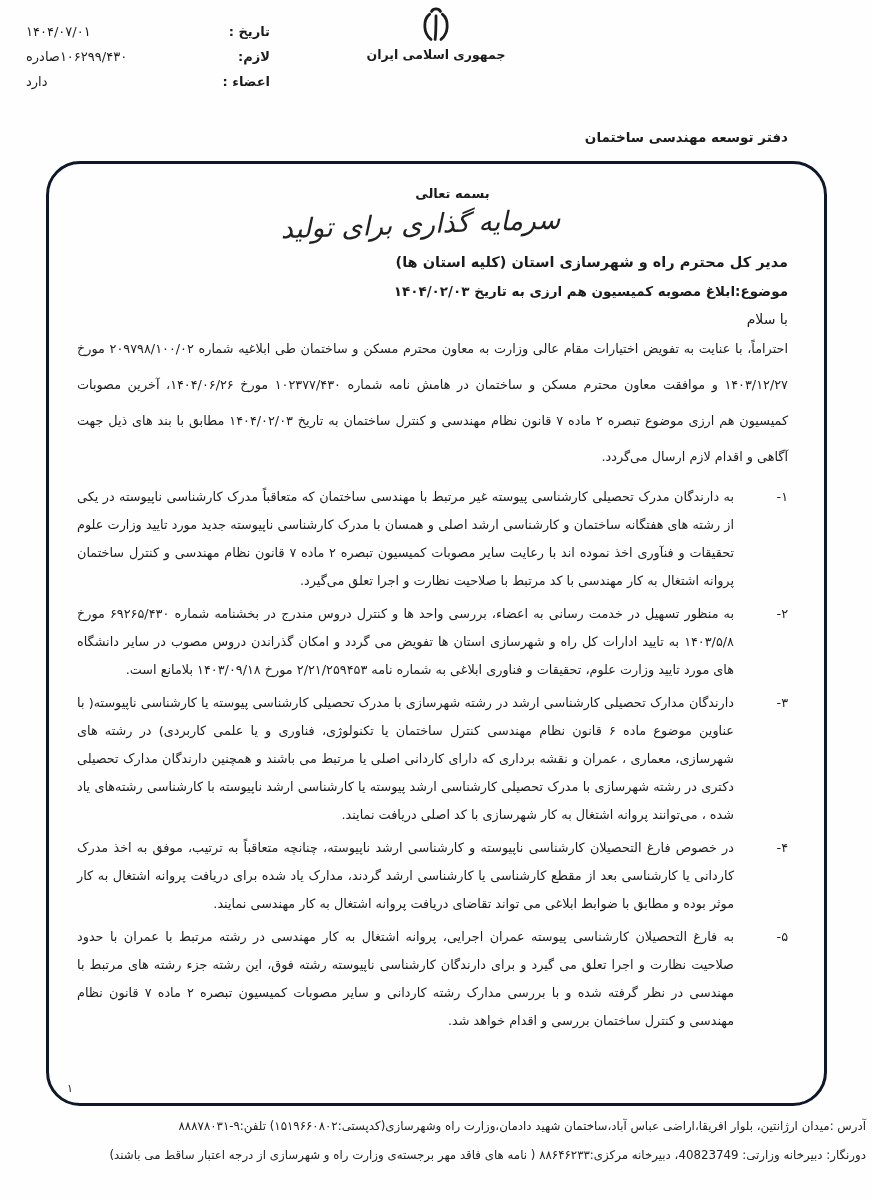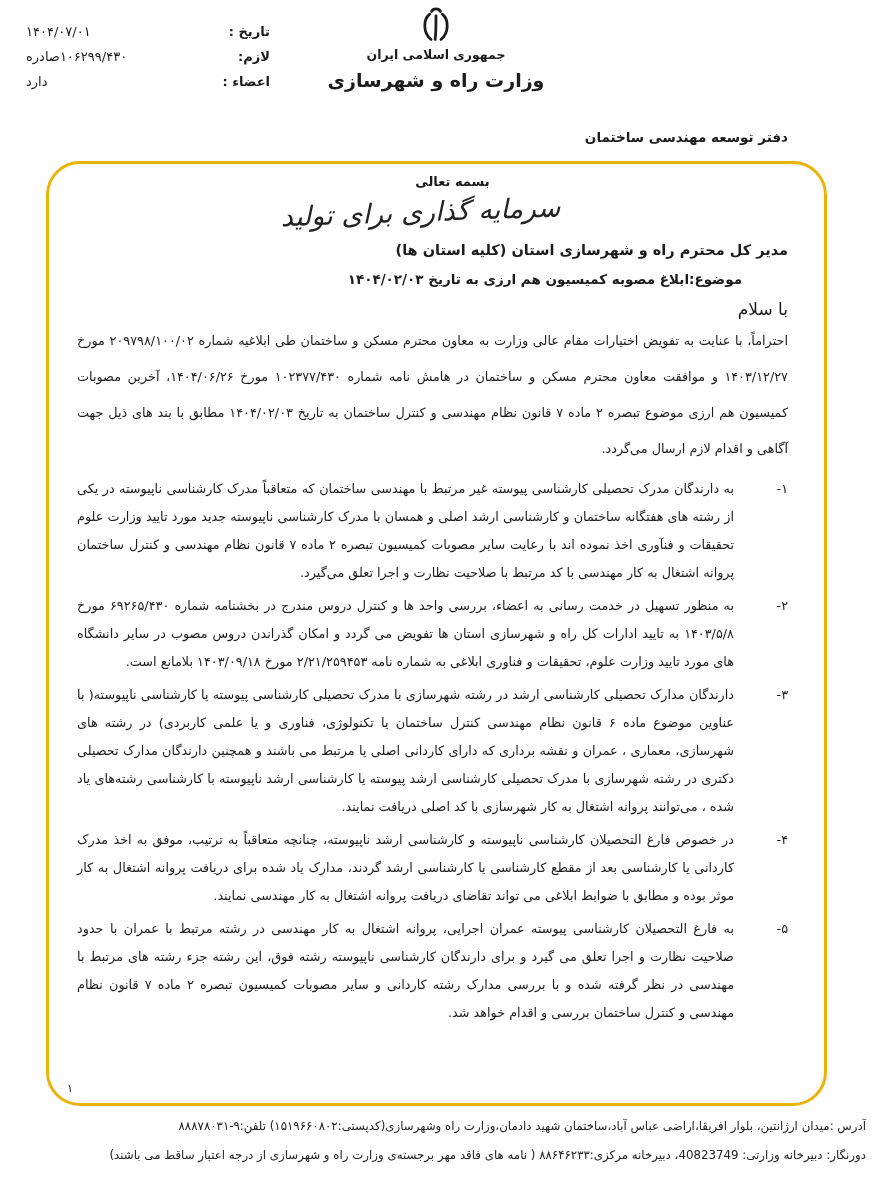--- a/index.html
+++ b/index.html
@@ -20,33 +20,33 @@
   .center-head{position:absolute;top:5px;left:0;right:0;text-align:center;}
   .emblem{display:block;margin:0 auto 2px auto;}
   .country{font-size:12.5px;font-weight:bold;}
   .ministry{font-size:19px;font-weight:bold;margin-top:7px;letter-spacing:.5px;}
 
   .office{position:absolute;top:129px;right:84px;font-size:13.5px;font-weight:bold;}
 
   
   .letter-box{
     position:absolute;top:161px;left:46px;width:781px;height:945px;
-    border:3px solid #eab308;border-radius:34px;box-sizing:border-box;
-    padding:8px 36px 6px 28px;overflow:hidden;
+    border:3px solid #0f172a;border-radius:34px;box-sizing:border-box;
+    padding:20px 36px 6px 28px;overflow:hidden;
   }
   .besmeh{text-align:center;font-size:13px;font-weight:bold;margin-top:2px;
           transform:translateX(20px);}
   .slogan{
     text-align:center;font-size:27px;font-style:italic;font-weight:500;
     margin:8px 60px 2px 0;transform:rotate(-2deg) translateX(18px);
     font-family:"DejaVu Serif", serif;color:#222;
   }
   .addressee{font-size:14.5px;font-weight:bold;margin-top:14px;}
-  .subject{font-size:13.5px;font-weight:bold;margin-top:13px;margin-right:46px;}
-  .salutation{font-size:17px;margin-top:12px;}
+  .subject{font-size:13.5px;font-weight:bold;margin-top:13px;}
+  .salutation{font-size:14px;margin-top:12px;}
   .intro{font-size:12.8px;line-height:36px;text-align:justify;text-justify:inter-word;margin-top:4px;}
 
   .items{margin-top:8px;}
   .item{display:flex;gap:24px;margin-bottom:5px;font-size:12.8px;line-height:28px;}
   .item-num{flex:0 0 30px;white-space:nowrap;}
   .item-text{flex:1;text-align:justify;text-justify:inter-word;}
 
   .page-num{position:absolute;bottom:8px;left:18px;font-size:11px;}
 
   
@@ -76,21 +76,20 @@
   <div class="center-head">
     <svg class="emblem" width="36" height="40" viewBox="0 0 40 44">
       <g fill="none" stroke="#1d1d1d" stroke-width="3.1" stroke-linecap="round">
         <path d="M13 10 C 5.5 16, 5.5 31, 14.5 38"></path>
         <path d="M27 10 C 34.5 16, 34.5 31, 25.5 38"></path>
         <path d="M20 12 C 20 24, 20 32, 19 38"></path>
         <path d="M15 7 C 17 3.2, 23 3.2, 25 7"></path>
       </g>
     </svg>
     <div class="country">جمهوری اسلامی ایران</div>
-    <div class="ministry">وزارت راه و شهرسازی</div>
   </div>
 
   <div class="office">دفتر توسعه مهندسی ساختمان</div>
 
   <div class="letter-box">
     <div class="besmeh">بسمه تعالی</div>
     <div class="slogan">سرمایه گذاری برای تولید</div>
     <div class="addressee">مدیر کل محترم راه و شهرسازی استان (کلیه استان ها)</div>
     <div class="subject">موضوع:ابلاغ مصوبه کمیسیون هم ارزی به تاریخ ۱۴۰۴/۰۲/۰۳</div>
     <div class="salutation">با سلام</div>

